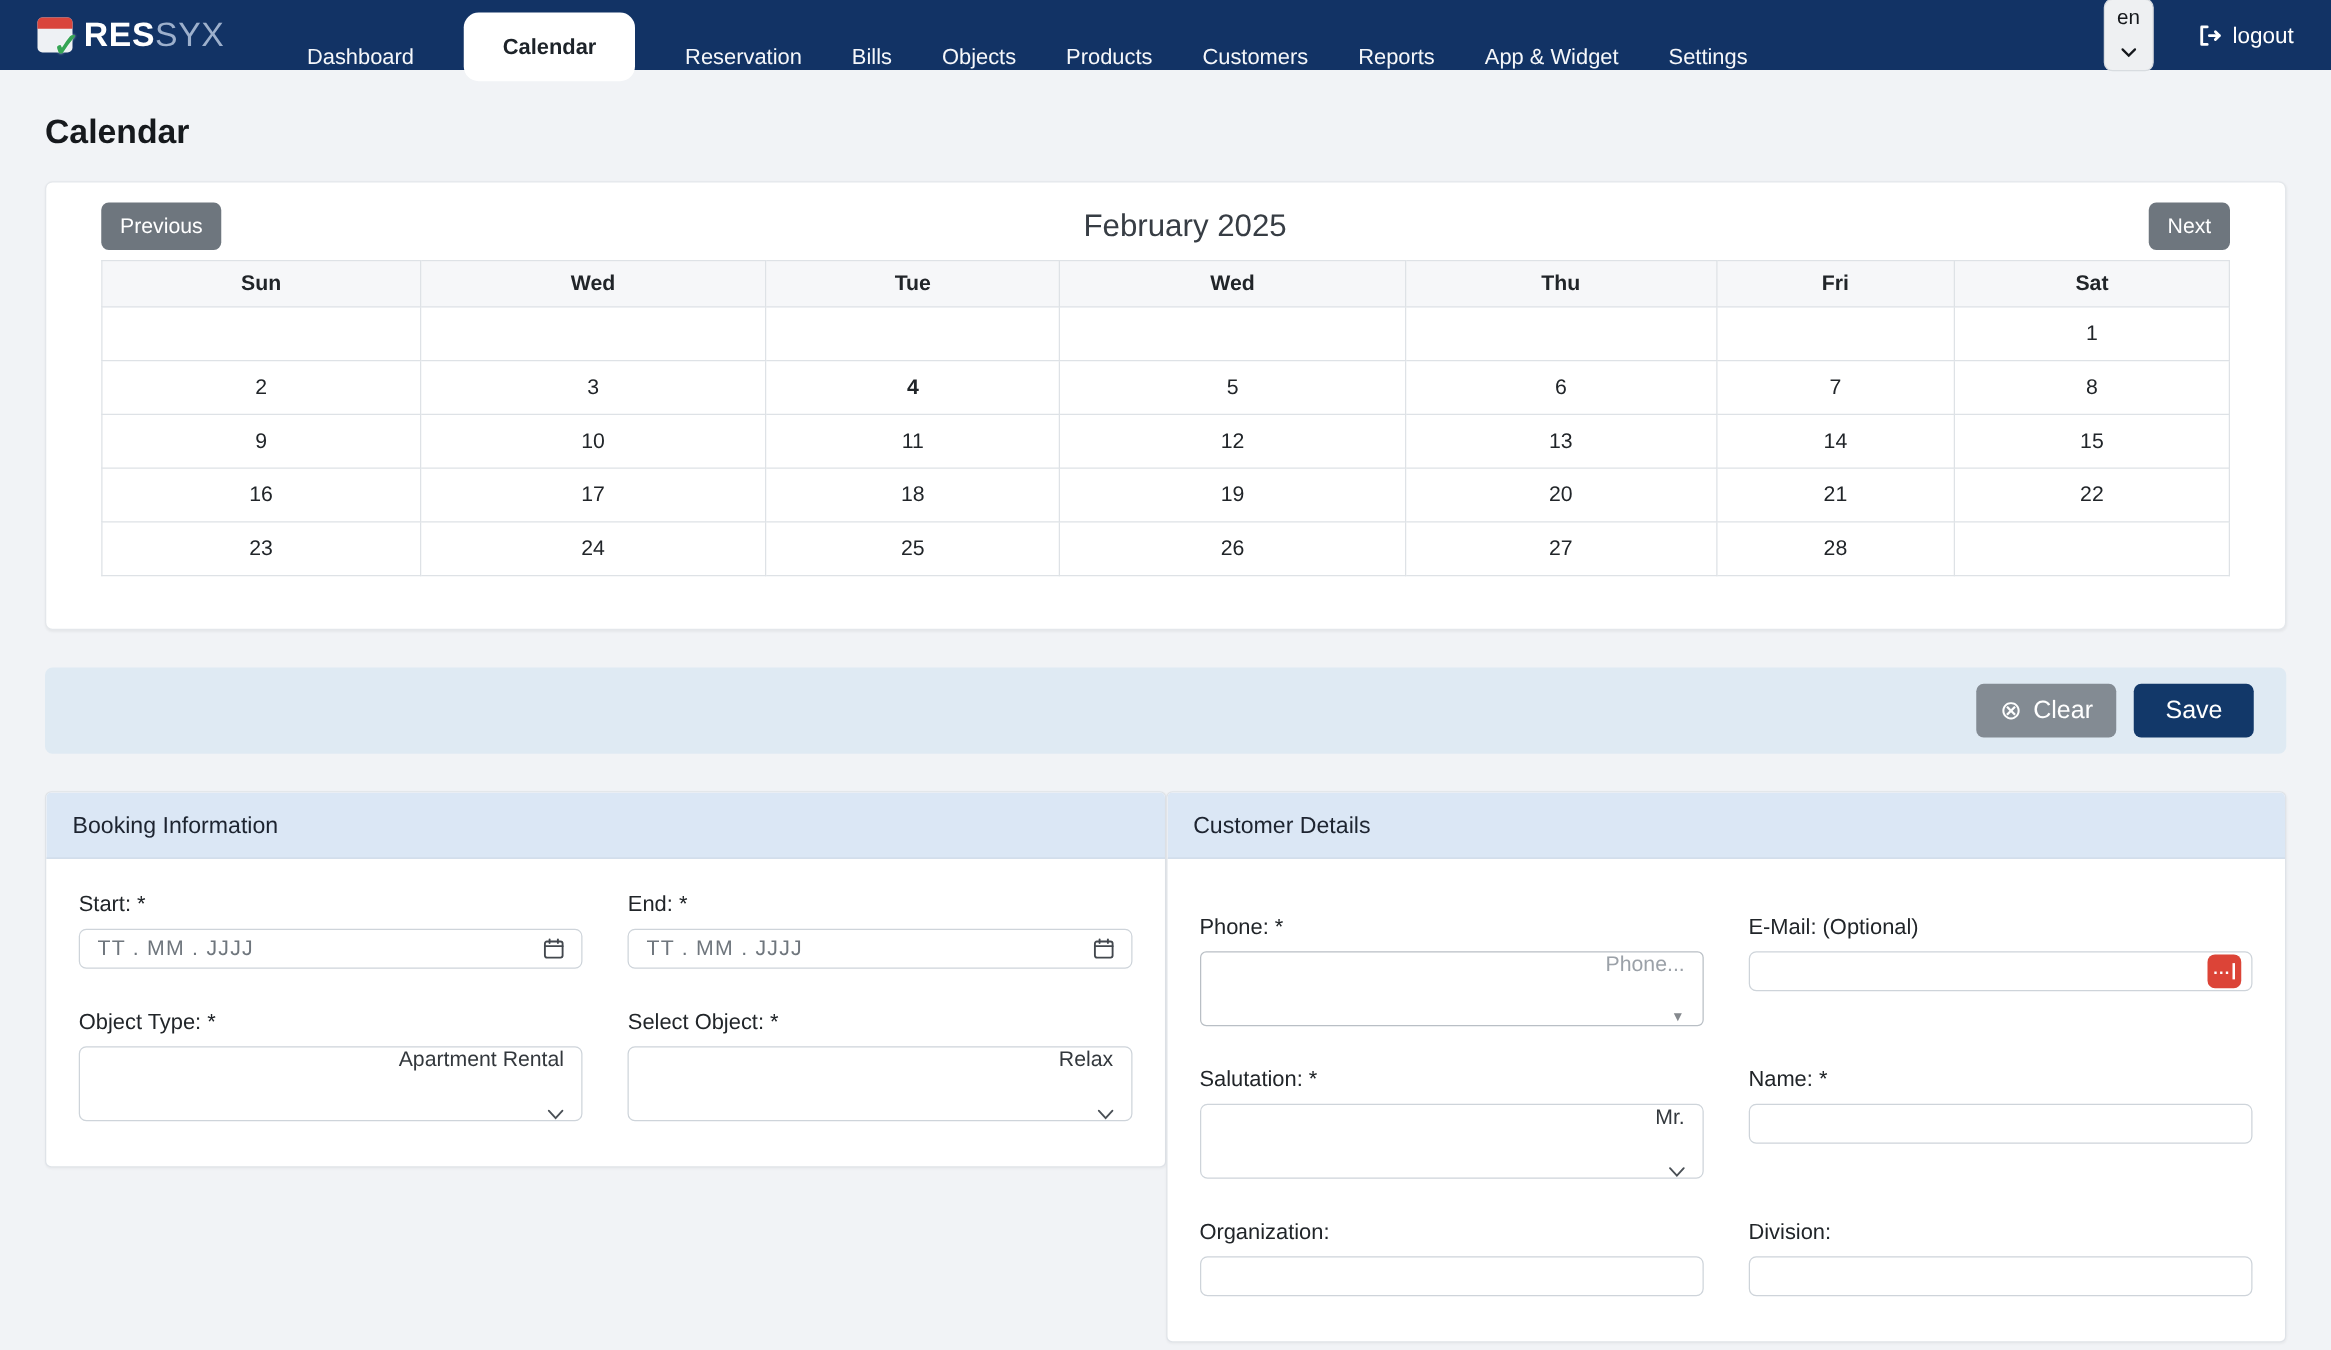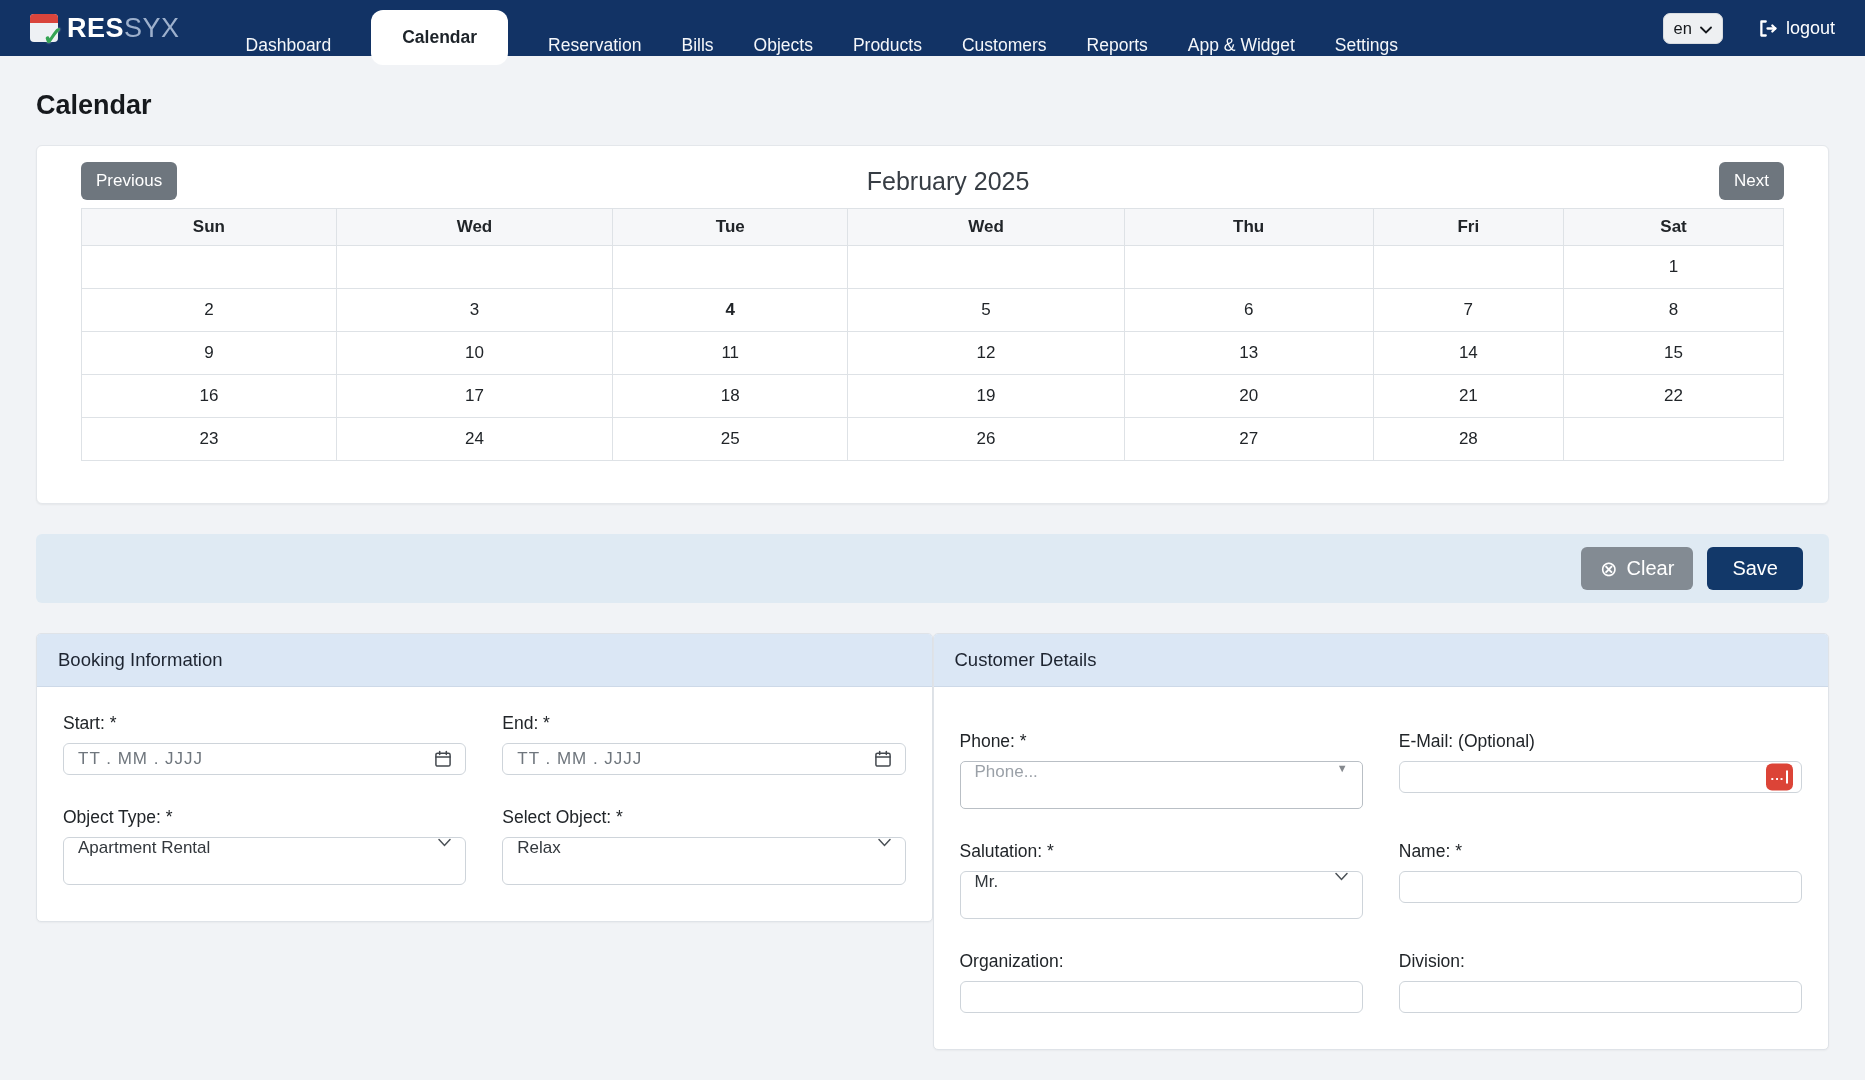--- a/index.html
+++ b/index.html
@@ -42,21 +42,21 @@
   .nav-item.active {
     background: #ffffff; color: #1d2329; font-weight: bold;
     padding: 17px 31px; border-radius: 12px;
     transform: translateY(9px);
   }
 
   .nav-right { margin-left: auto; display: flex; align-items: center; gap: 34px; }
   .lang-select {
     background: #eef0f2; color: #15181c; border-radius: 7px;
     padding: 5px 10px; font-size: 16.5px; display: flex; align-items: center; gap: 8px;
-    cursor: pointer; border: 1px solid #d8dce0;
+    cursor: pointer; border: 1px solid #d8dce0; flex-direction: column;
   }
   .logout { display: flex; align-items: center; gap: 8px; color: #ffffff; font-size: 18px; cursor: pointer; }
 
   
   .content { padding: 0 36px; }
   .page-title { font-size: 27px; font-weight: bold; color: #16191d; margin: 34px 0 24px; }
 
   .card {
     background: #ffffff; border: 1px solid #e4e7eb; border-radius: 6px;
     box-shadow: 0 1px 2px rgba(0,0,0,.05);
@@ -122,23 +122,23 @@
     padding: 0 14px; font-size: 17px; color: #495057; background: #ffffff;
     font-family: "Liberation Sans", sans-serif; outline: none;
   }
   .text-input::placeholder { color: #6f767d; opacity: 1; }
   .date-input { padding-right: 46px; letter-spacing: 1px; }
   .input-icon-right {
     position: absolute; right: 13px; top: 50%; transform: translateY(-50%);
     display: flex; align-items: center; color: #43484e; cursor: pointer;
   }
   .select-box {
-    height: 48px; border: 1px solid #ced4da; border-radius: 6px; background: #ffffff;
-    display: flex; align-items: flex-start; justify-content: space-between;
-    padding: 0 14px; font-size: 17px; color: #33383d; cursor: pointer;
+    height: 60px; border: 1px solid #ced4da; border-radius: 6px; background: #ffffff;
+    display: flex; align-items: flex-end; justify-content: space-between;
+    padding: 0 14px; font-size: 17px; color: #33383d; cursor: pointer; flex-direction: column;
   }
   .select-box .chev { display: flex; align-items: center; }
   .phone-box { border-color: #b9bfc5; color: #9ba1a8; border-radius: 5px; }
   .phone-box .tri { color: #85898e; font-size: 11px; }
   .email-ext-icon {
     position: absolute; right: 9px; top: 50%; transform: translateY(-50%);
     width: 27px; height: 27px; background: #dc4437; border-radius: 6px;
     display: flex; align-items: center; justify-content: center; gap: 2px; cursor: pointer;
   }
   .email-ext-icon .dots { color: #ffffff; font-size: 13px; font-weight: bold; letter-spacing: 1px; line-height: 0; margin-top: -4px; }

